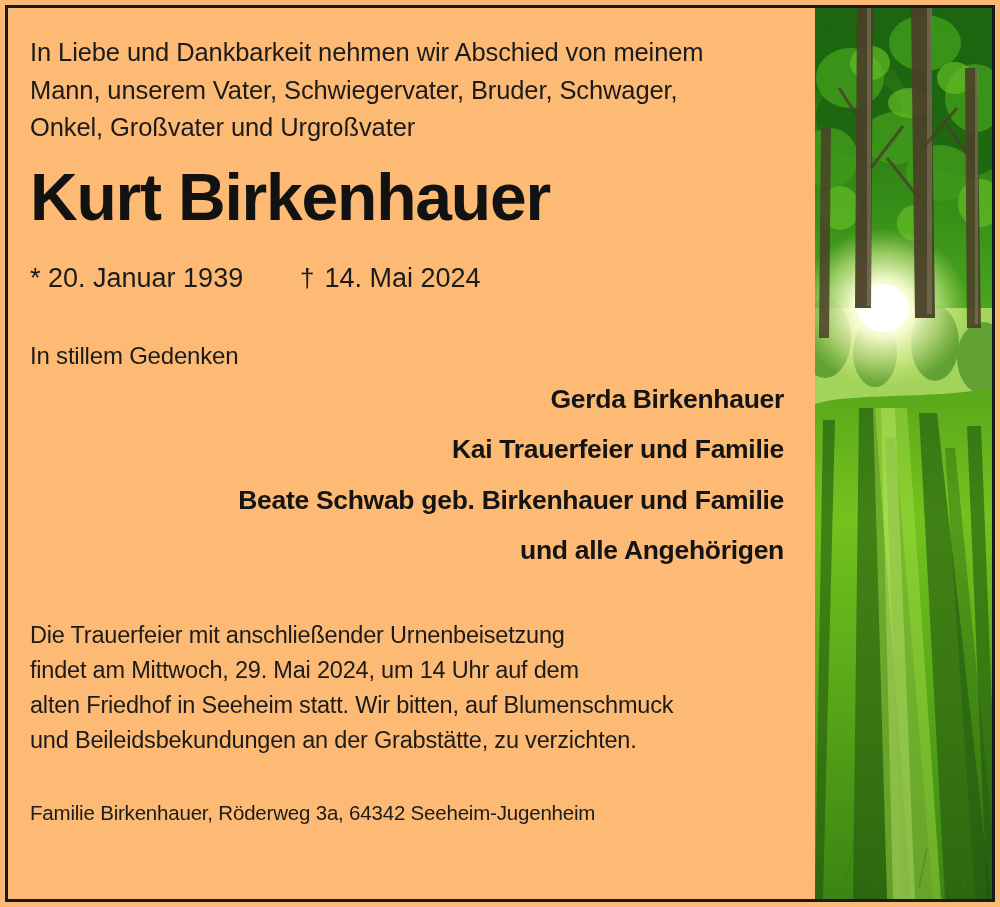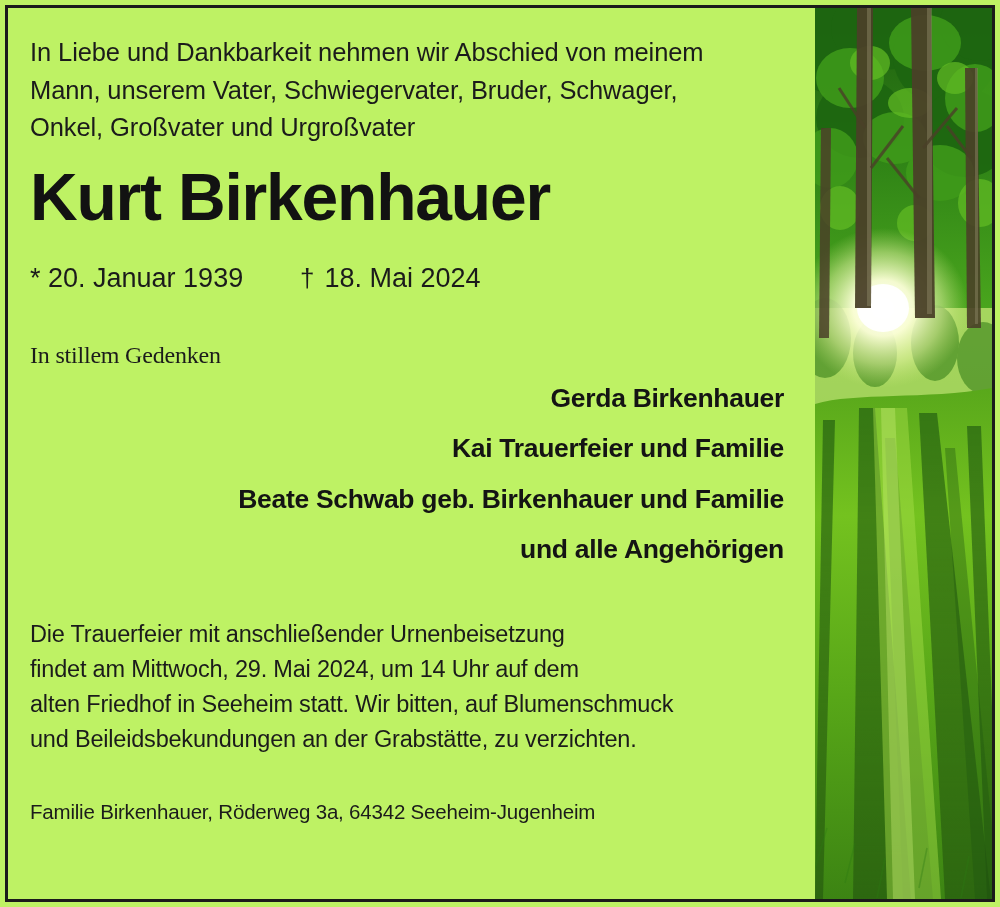--- a/index.html
+++ b/index.html
@@ -7,21 +7,21 @@
     padding: 0;
     background: #ffffff;
   }
   body {
     font-family: "Liberation Sans", sans-serif;
   }
   .page {
     position: relative;
     width: 1000px;
     height: 907px;
-    background: #bef264;
+    background: #fdba74;
     box-sizing: border-box;
     overflow: hidden;
   }
   .border-frame {
     position: absolute;
     left: 5px;
     top: 5px;
     width: 990px;
     height: 897px;
     border: 3px solid #1b1b1b;
@@ -66,21 +66,20 @@
   }
   .dates .cross {
     margin-right: 10px;
     font-size: 26px;
   }
   .memoriam {
     margin-top: 48px;
     font-size: 24px;
     color: #1b1b1b;
     letter-spacing: -0.2px;
-    font-family: Liberation Serif, serif;
   }
   .mourners {
     margin-top: 16px;
     text-align: right;
   }
   .mourner {
     font-size: 26.5px;
     font-weight: 700;
     color: #141414;
     line-height: 1.0;
@@ -134,21 +133,21 @@
       <div>In Liebe und Dankbarkeit nehmen wir Abschied von meinem</div>
       <div>Mann, unserem Vater, Schwiegervater, Bruder, Schwager,</div>
       <div>Onkel, Großvater und Urgroßvater</div>
     </div>
 
     <div class="name">Kurt Birkenhauer</div>
 
     <div class="dates">
       <span class="birth">* 20. Januar 1939</span>
       <span class="cross">†</span>
-      <span>18. Mai 2024</span>
+      <span>14. Mai 2024</span>
     </div>
 
     <div class="memoriam">In stillem Gedenken</div>
 
     <div class="mourners">
       <div class="mourner">Gerda Birkenhauer</div>
       <div class="mourner">Kai Trauerfeier und Familie</div>
       <div class="mourner">Beate Schwab geb. Birkenhauer und Familie</div>
       <div class="mourner">und alle Angehörigen</div>
     </div>

